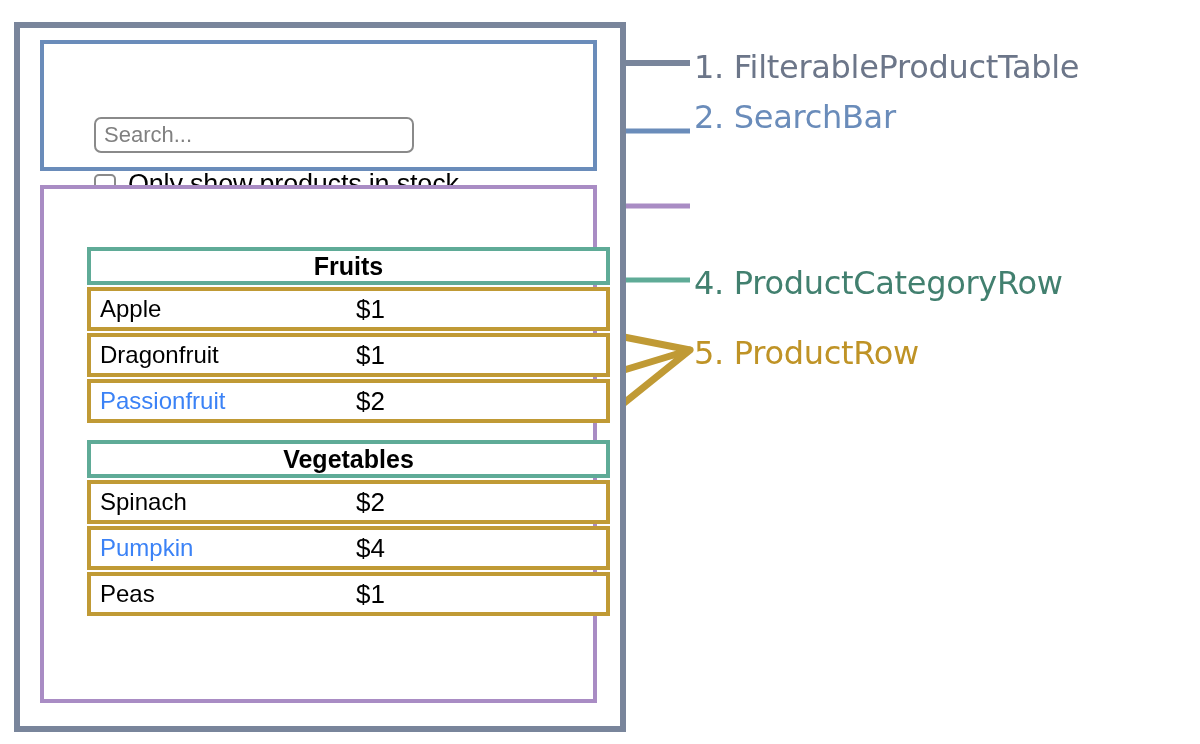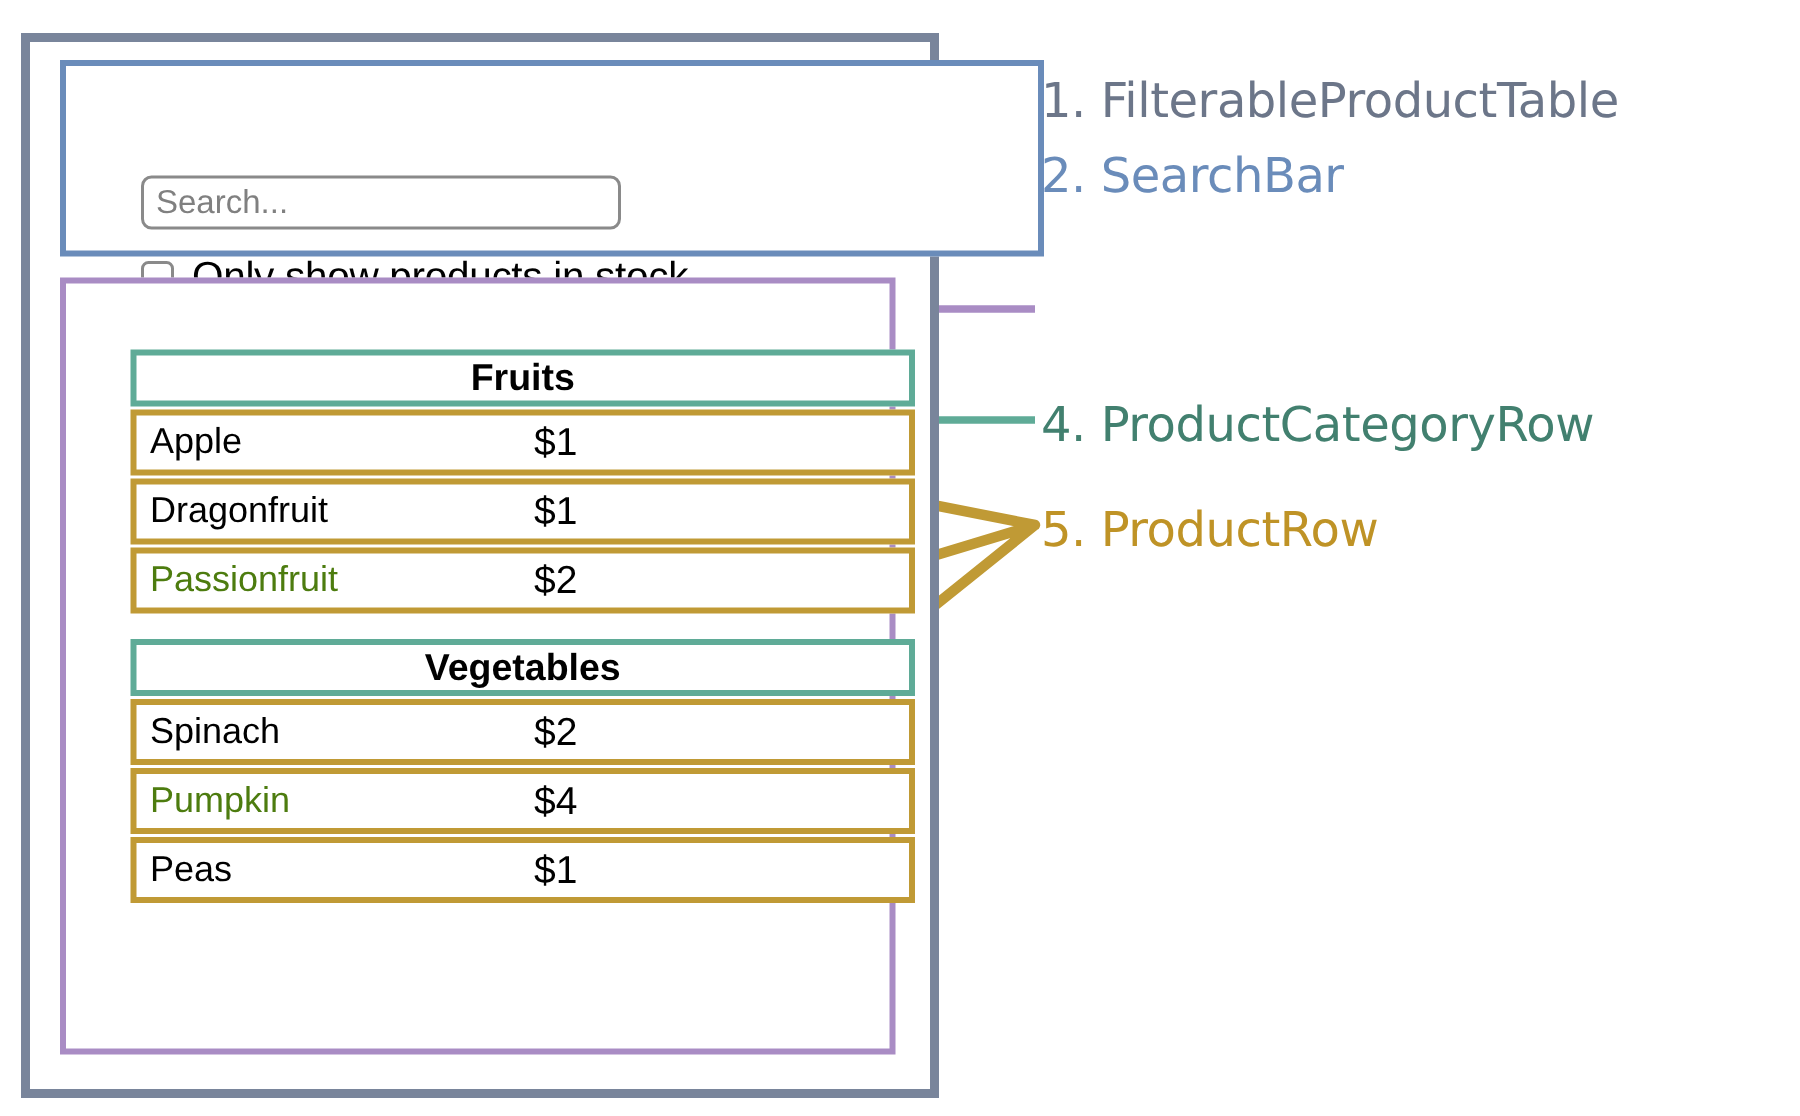--- a/index.html
+++ b/index.html
@@ -41,21 +41,21 @@
     border: 6px solid #79859b;
     box-sizing: border-box;
     background: #ffffff;
   }
 
   
   .search-bar {
     position: absolute;
     left: 40px;
     top: 40px;
-    width: 656px;
+    width: 557px;
     height: 131px;
     border: 4px solid #6a8cba;
     box-sizing: border-box;
     background: #ffffff;
   }
   .search-input {
     position: absolute;
     left: 50px;
     top: 73px;
     width: 320px;
@@ -127,21 +127,21 @@
     color: #000000;
     position: absolute;
     top: 0;
   }
   .th-name { left: 131px; }
   .th-price { left: 337px; }
 
   .rows {
     position: absolute;
     left: 13px;
-    top: 44px;
+    top: 58px;
     width: 523px;
     padding-left: 30px;
   }
 
   .cat-row {
     height: 38px;
     border: 4px solid #5fab97;
     box-sizing: border-box;
     background: #ffffff;
     display: flex;
@@ -167,21 +167,21 @@
   .prod-name {
     position: absolute;
     left: 9px;
     top: 50%;
     transform: translateY(-50%);
     font-family: "Liberation Sans", sans-serif;
     font-size: 24px;
     color: #000000;
     white-space: nowrap;
   }
-  .prod-name.out-of-stock { color: #4d7c0f; }
+  .prod-name.out-of-stock { color: #3b82f6; }
   .prod-price {
     position: absolute;
     left: 265px;
     top: 50%;
     transform: translateY(-50%);
     font-family: "Liberation Sans", sans-serif;
     font-size: 26px;
     color: #000000;
   }
   .cat-gap { height: 15px; }

